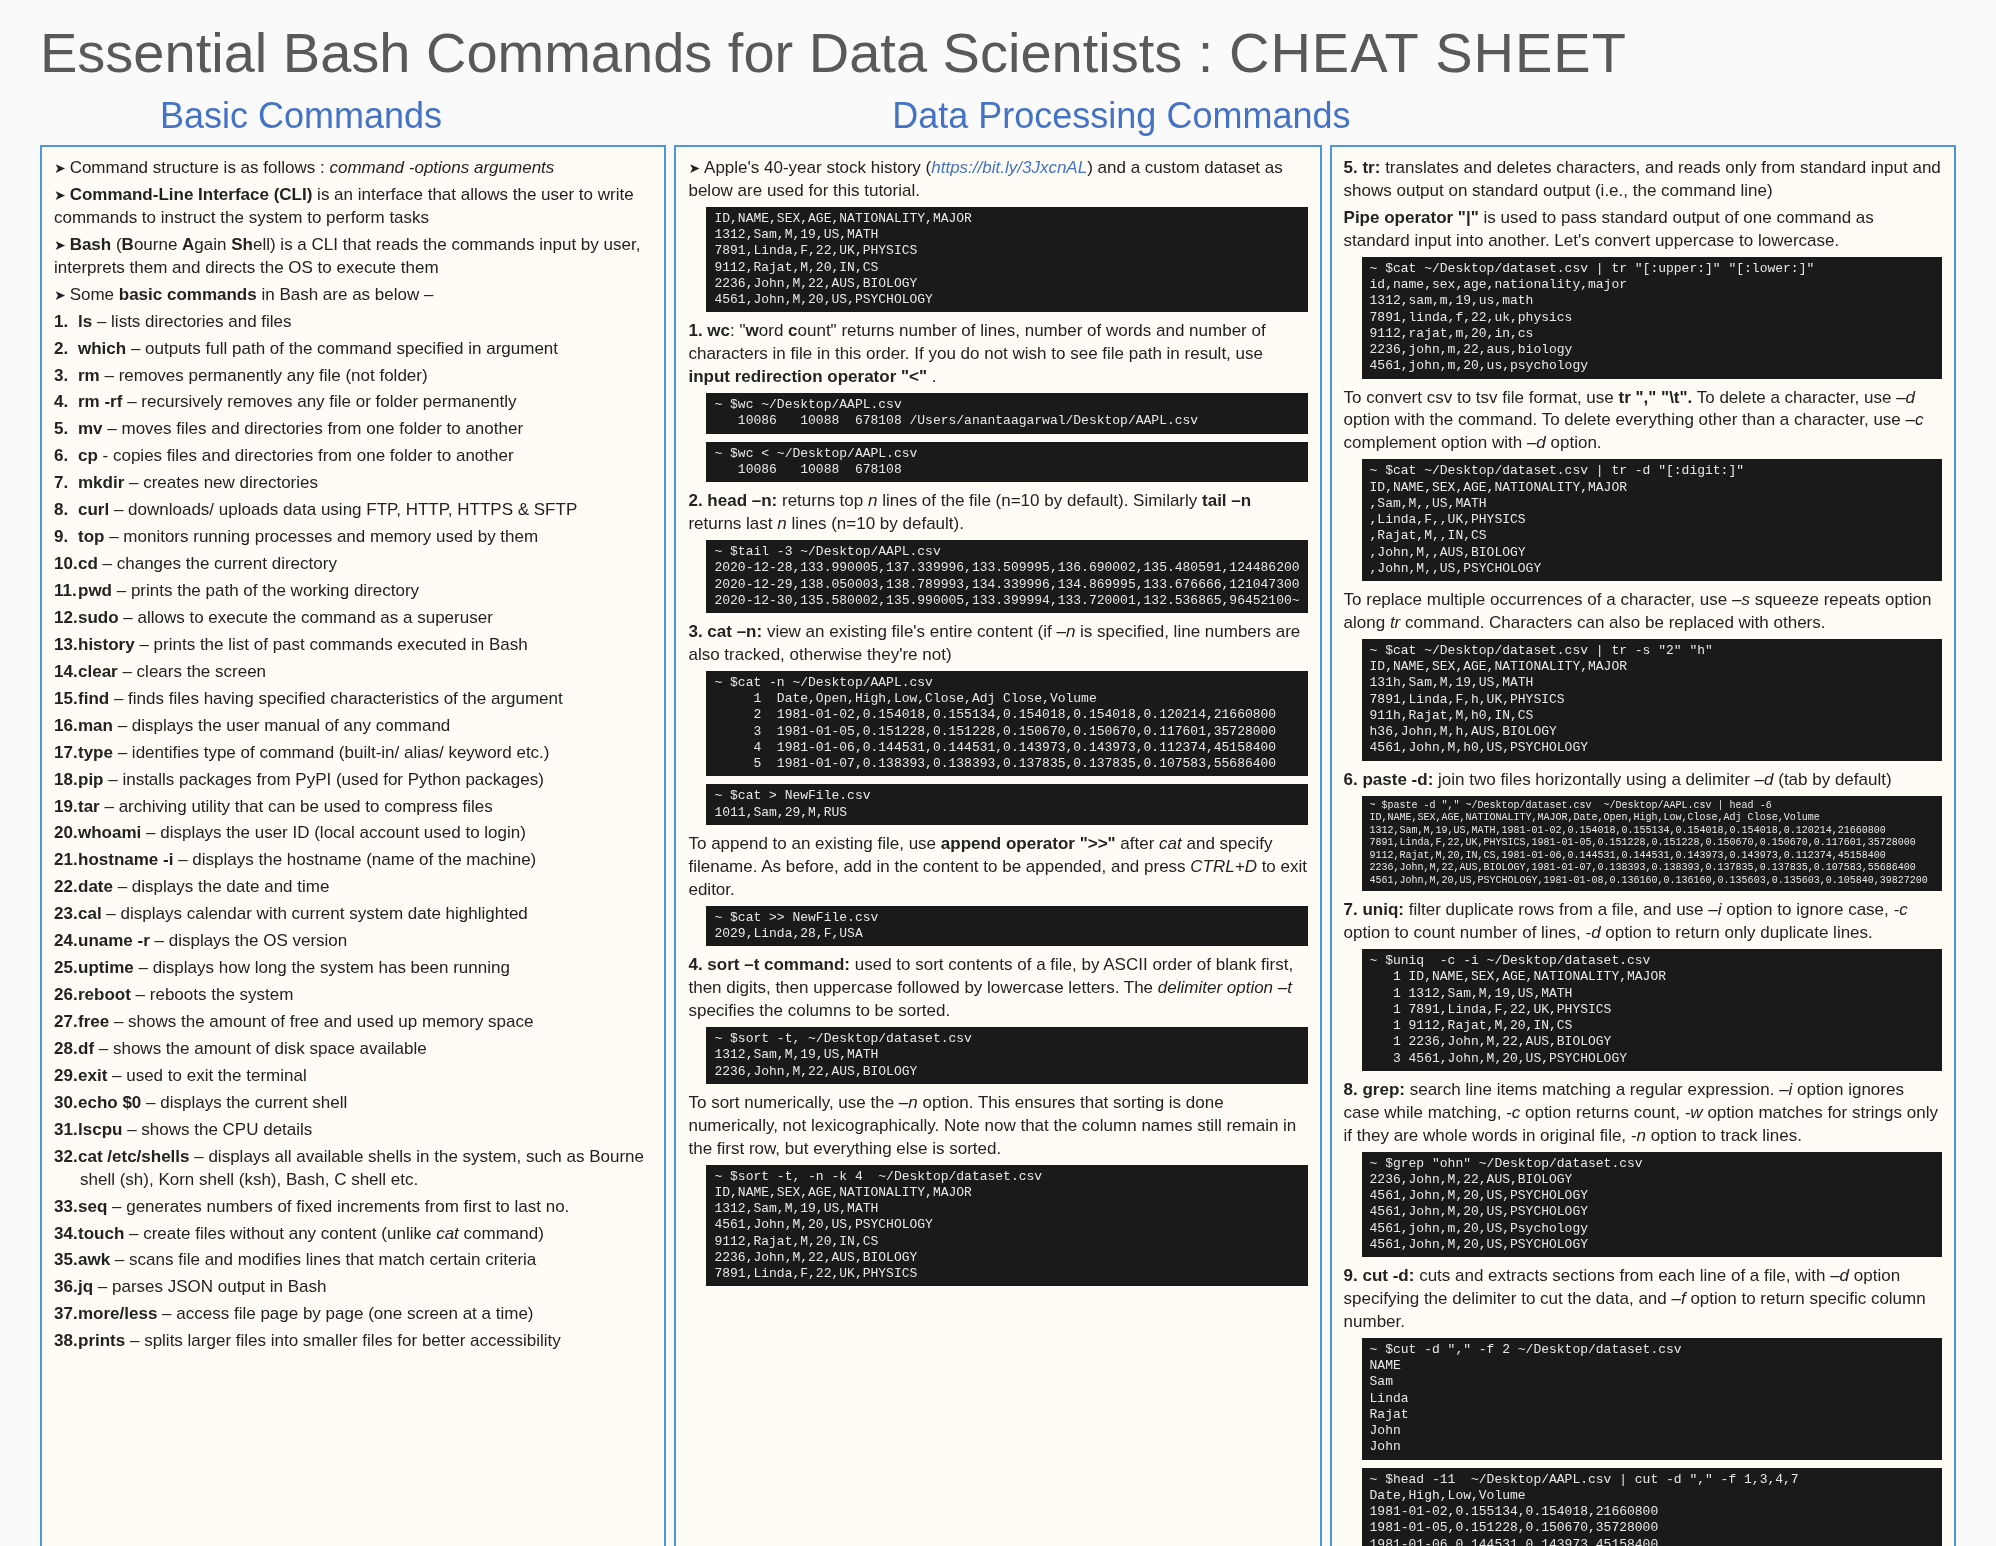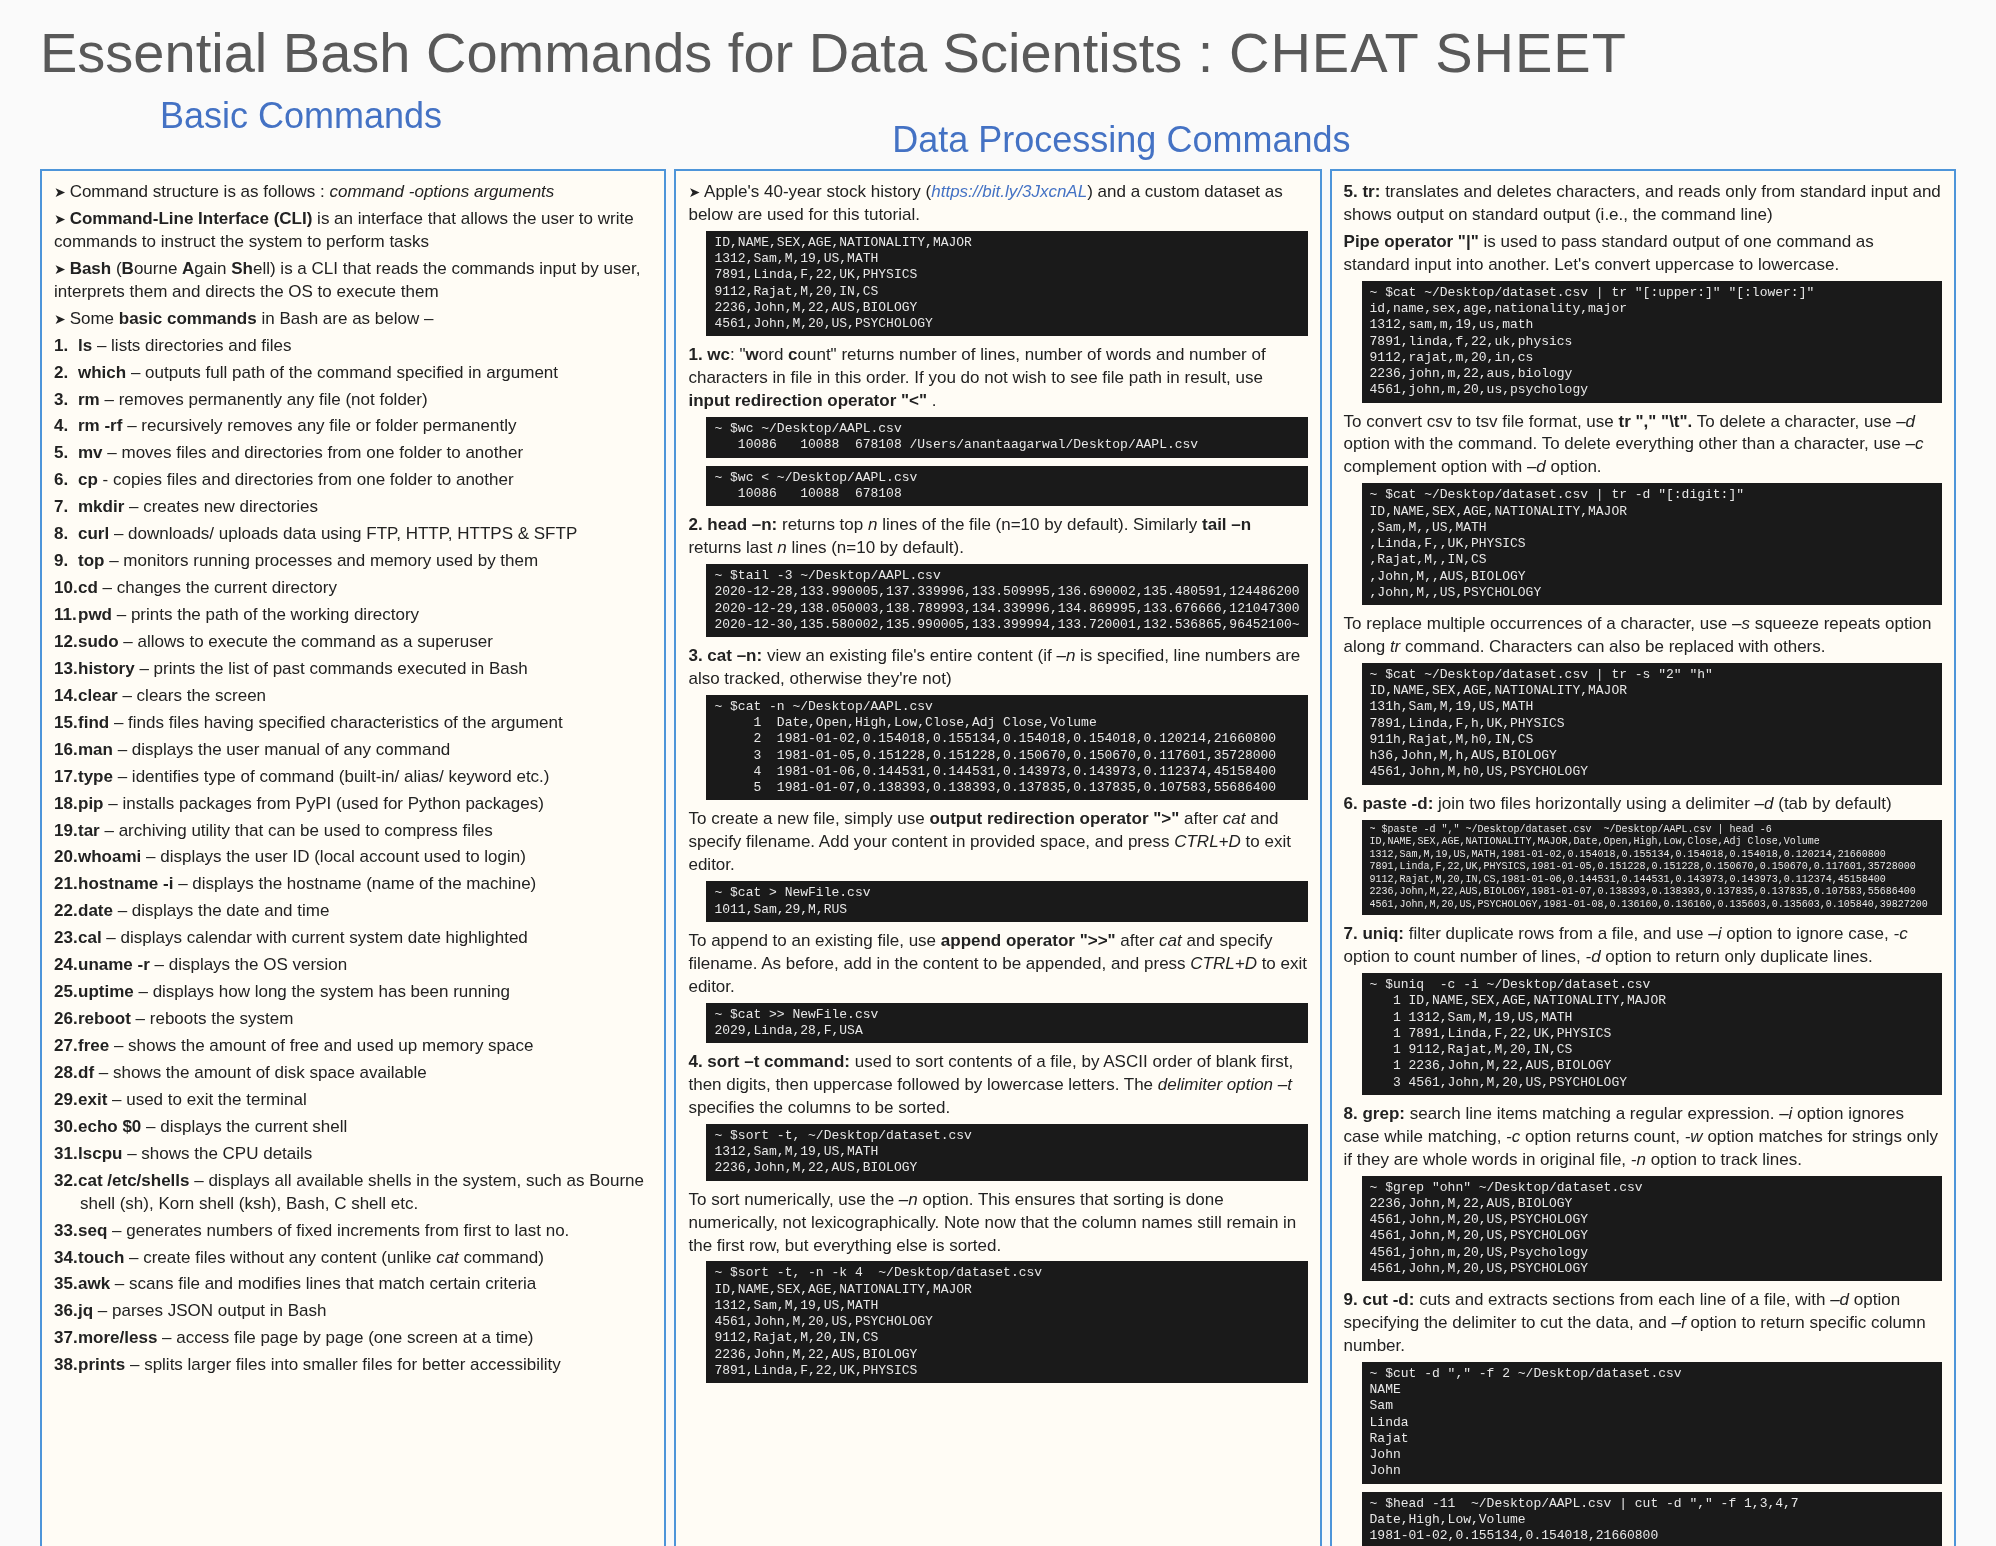--- a/index.html
+++ b/index.html
@@ -20,21 +20,21 @@
   .section-headers {
     display: flex;
     margin-bottom: 8px;
   }
   .section-headers h2 {
     color: #4472c4;
     font-size: 36px;
     font-weight: 500;
   }
   .sh-left { width: 33%; padding-left: 120px; }
-  .sh-right { width: 67%; padding-left: 220px; margin-top: 24px; }
+  .sh-right { width: 67%; padding-left: 220px; }
   .columns {
     display: flex;
     gap: 8px;
   }
   .col {
     border: 2px solid #4e95d9;
     background: #fffcf5;
     padding: 10px 12px;
     flex: 1;
     font-size: 17px;
@@ -157,21 +157,20 @@
 2020-12-28,133.990005,137.339996,133.509995,136.690002,135.480591,124486200
 2020-12-29,138.050003,138.789993,134.339996,134.869995,133.676666,121047300
 2020-12-30,135.580002,135.990005,133.399994,133.720001,132.536865,96452100~</div>
     <p><b>3. cat –n:</b> view an existing file's entire content (if <i>–n</i> is specified, line numbers are also tracked, otherwise they're not)</p>
     <div class="term">~ $cat -n ~/Desktop/AAPL.csv
      1  Date,Open,High,Low,Close,Adj Close,Volume
      2  1981-01-02,0.154018,0.155134,0.154018,0.154018,0.120214,21660800
      3  1981-01-05,0.151228,0.151228,0.150670,0.150670,0.117601,35728000
      4  1981-01-06,0.144531,0.144531,0.143973,0.143973,0.112374,45158400
      5  1981-01-07,0.138393,0.138393,0.137835,0.137835,0.107583,55686400</div>
-    <p>To create a new file, simply use  <b>output redirection operator "&gt;"</b> after <i>cat</i> and specify filename. Add your content in provided space, and press <i>CTRL+D</i> to exit editor.</p>
     <div class="term">~ $cat &gt; NewFile.csv
 1011,Sam,29,M,RUS</div>
     <p>To append to an existing file, use  <b>append operator "&gt;&gt;"</b> after <i>cat</i> and specify filename. As before, add in the content to be appended, and press <i>CTRL+D</i> to exit editor.</p>
     <div class="term">~ $cat &gt;&gt; NewFile.csv
 2029,Linda,28,F,USA</div>
     <p><b>4. sort –t command:</b> used to sort contents of a file, by ASCII order of blank first, then digits, then uppercase followed by lowercase letters. The <i>delimiter option –t</i> specifies the columns to be sorted.</p>
     <div class="term">~ $sort -t, ~/Desktop/dataset.csv
 1312,Sam,M,19,US,MATH
 2236,John,M,22,AUS,BIOLOGY</div>
     <p>To sort numerically, use the <i>–n</i> option. This ensures that sorting is done numerically, not lexicographically. Note now that the column names still remain in the first row, but everything else is sorted.</p>

